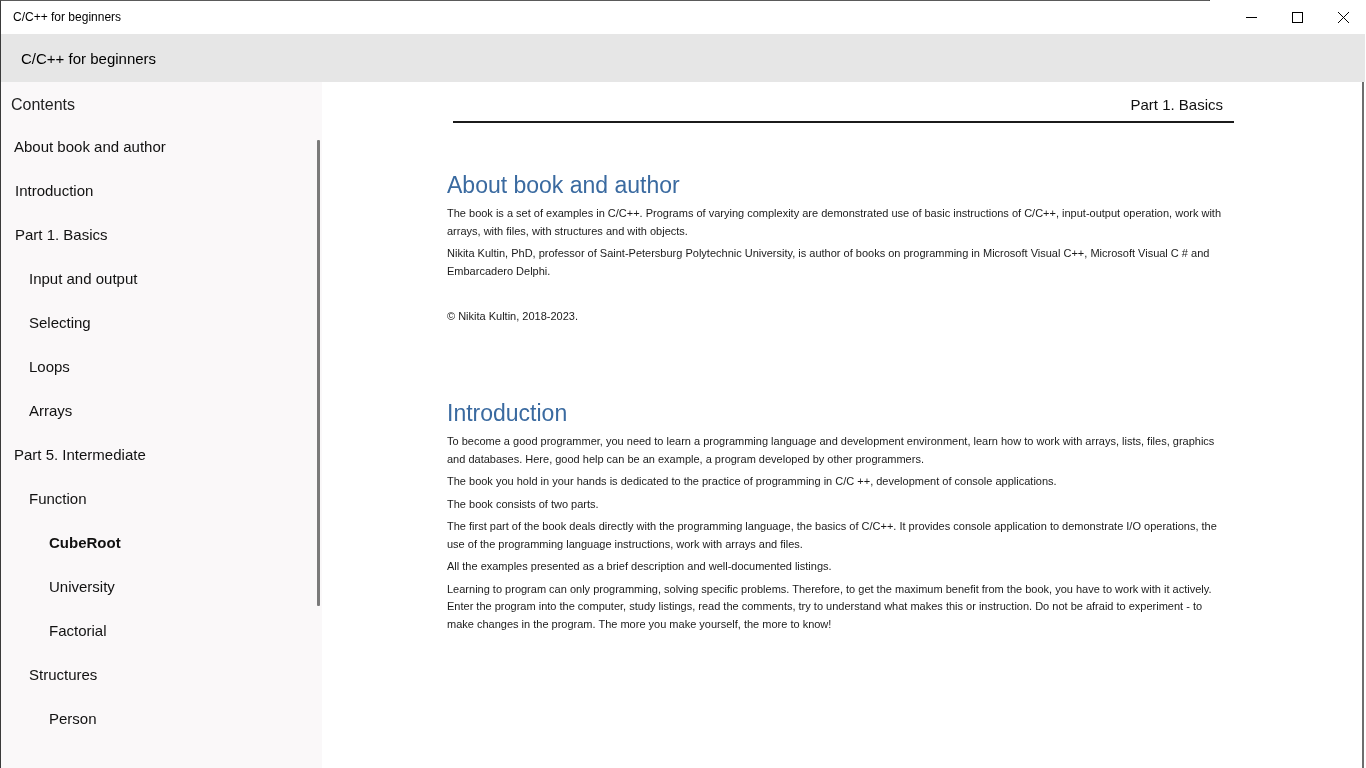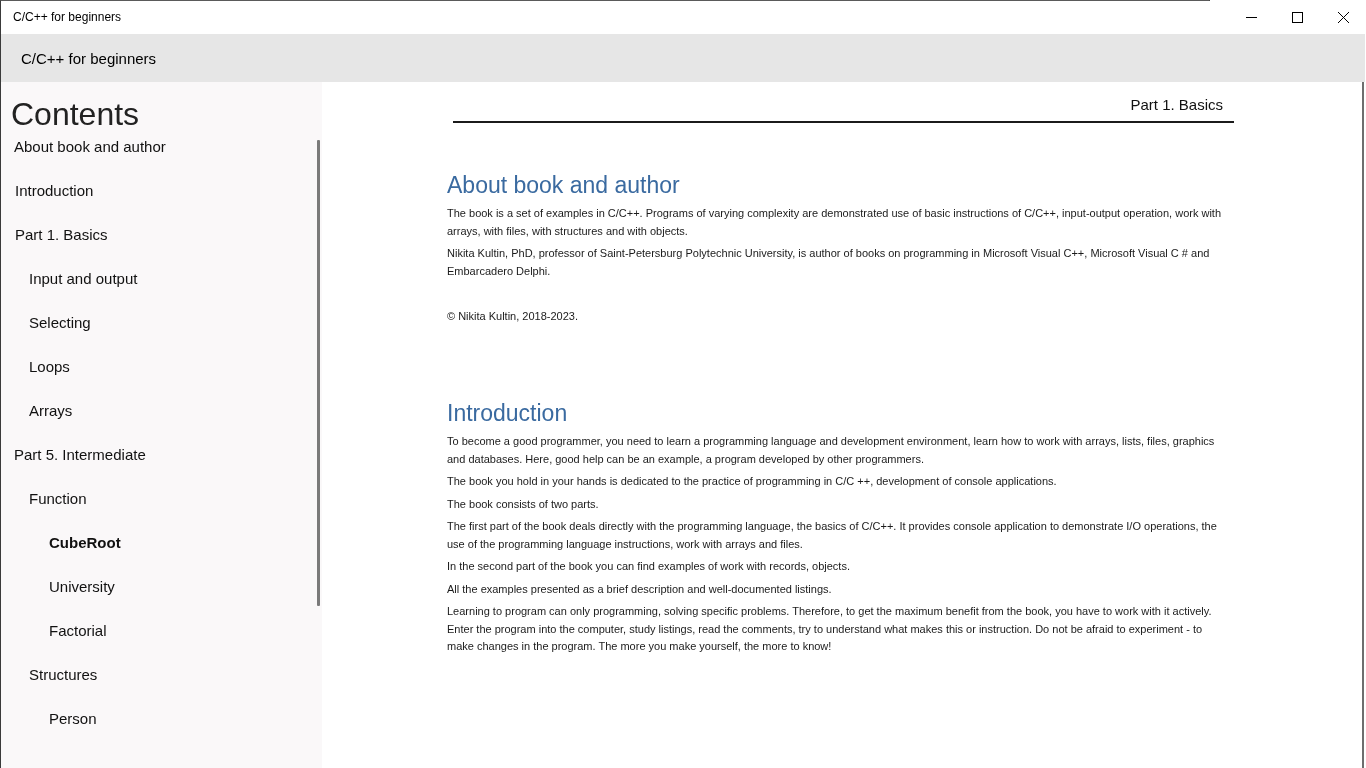--- a/index.html
+++ b/index.html
@@ -13,21 +13,21 @@
   .win-btn { position: absolute; top: 0; width: 46px; height: 33px; display: flex; align-items: center; justify-content: center; cursor: pointer; }
   .win-btn svg { display: block; }
   .btn-min { left: 1227px; }
   .btn-max { left: 1273px; }
   .btn-close { left: 1319px; }
 
   .appbar { position: absolute; left: 0; top: 33px; width: 1364px; height: 48px; background: #e6e6e6; }
   .appbar .app-title { position: absolute; left: 20px; top: 16px; font-size: 15px; color: #000; }
 
   .sidebar { position: absolute; left: 0; top: 81px; width: 321px; height: 686px; background: #faf8f9; }
-  .sidebar .contents-title { position: absolute; left: 10px; top: 14px; font-size: 32px; color: #222; font-weight: normal; }
+  .sidebar .contents-title { position: absolute; left: 10px; top: 14px; font-size: 16px; color: #222; font-weight: normal; }
   .sidebar .scrollbar { position: absolute; left: 316px; top: 58px; width: 3px; height: 466px; background: #7a7a7a; border-radius: 1px; }
   .toc-item { position: absolute; font-size: 15px; color: #111; cursor: pointer; white-space: nowrap; }
 
   .main { position: absolute; left: 321px; top: 81px; width: 1043px; height: 686px; background: #ffffff; }
   .part-label { position: absolute; right: 142px; top: 14px; font-size: 15px; color: #111; }
   .part-rule { position: absolute; left: 131px; top: 39px; width: 781px; height: 2px; background: #1b1b1b; }
   .main .v-scroll { position: absolute; left: 1040px; top: 0; width: 2px; height: 686px; background: #6e6e6e; }
 
   .section { position: absolute; left: 125px; width: 775px; }
   .section h2 { font-size: 23px; font-weight: normal; color: #3a6aa0; margin-bottom: 6px; line-height: 28px; }
@@ -94,21 +94,20 @@
       <p>Nikita Kultin, PhD, professor of Saint-Petersburg Polytechnic University, is author of books on programming in Microsoft Visual C++, Microsoft Visual C # and Embarcadero Delphi.</p>
       <p class="copyright">© Nikita Kultin, 2018-2023.</p>
     </div>
 
     <div class="section" style="top:317px;">
       <h2>Introduction</h2>
       <p>To become a good programmer, you need to learn a programming language and development environment, learn how to work with arrays, lists, files, graphics and databases. Here, good help can be an example, a program developed by other programmers.</p>
       <p>The book you hold in your hands is dedicated to the practice of programming in C/C ++, development of console applications.</p>
       <p>The book consists of two parts.</p>
       <p>The first part of the book deals directly with the programming language, the basics of C/C++. It provides console application to demonstrate I/O operations, the use of the programming language instructions, work with arrays and files.</p>
-      <p>In the second part of the book you can find examples of work with records, objects.</p>
       <p>All the examples presented as a brief description and well-documented listings.</p>
       <p>Learning to program can only programming, solving specific problems. Therefore, to get the maximum benefit from the book, you have to work with it actively. Enter the program into the computer, study listings, read the comments, try to understand what makes this or instruction. Do not be afraid to experiment - to make changes in the program. The more you make yourself, the more to know!</p>
     </div>
 
     <div class="v-scroll"></div>
   </div>
 
 </div>
 
 </body></html>

